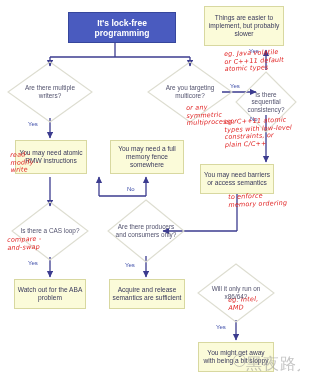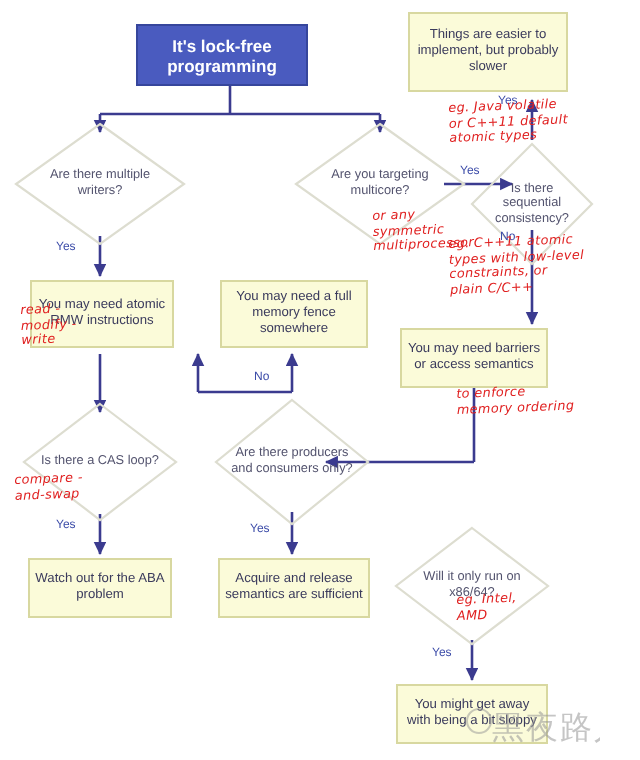--- a/index.html
+++ b/index.html
@@ -148,21 +148,21 @@
     <g fill="none" stroke="#ddddd0" stroke-width="1.1">
       <polygon points="50,62 92,92 50,122 8,92"></polygon>
       <polygon points="190,62 232,92 190,122 148,92"></polygon>
       <polygon points="266,72 296,102 266,132 236,102"></polygon>
       <polygon points="50,202 88,231 50,260 12,231"></polygon>
       <polygon points="146,200 184,231 146,262 108,231"></polygon>
       <polygon points="236,264 274,293 236,322 198,293"></polygon>
     </g>
   </svg>
 
-  <div class="node title-box" style="left:68px; top:12px; width:86px; height:31px;">It's lock-free programming</div>
+  <div class="node title-box" style="left:68px; top:12px; width:108px; height:31px;">It's lock-free programming</div>
 
   <div class="diamond-wrap" style="left:8px; top:62px; width:84px; height:60px;">
     <div class="diamond-label">Are there multiple writers?</div>
   </div>
 
   <div class="diamond-wrap" style="left:148px; top:62px; width:84px; height:60px;">
     <div class="diamond-label">Are you targeting multicore?</div>
   </div>
 
   <div class="diamond-wrap" style="left:236px; top:72px; width:60px; height:60px;">

